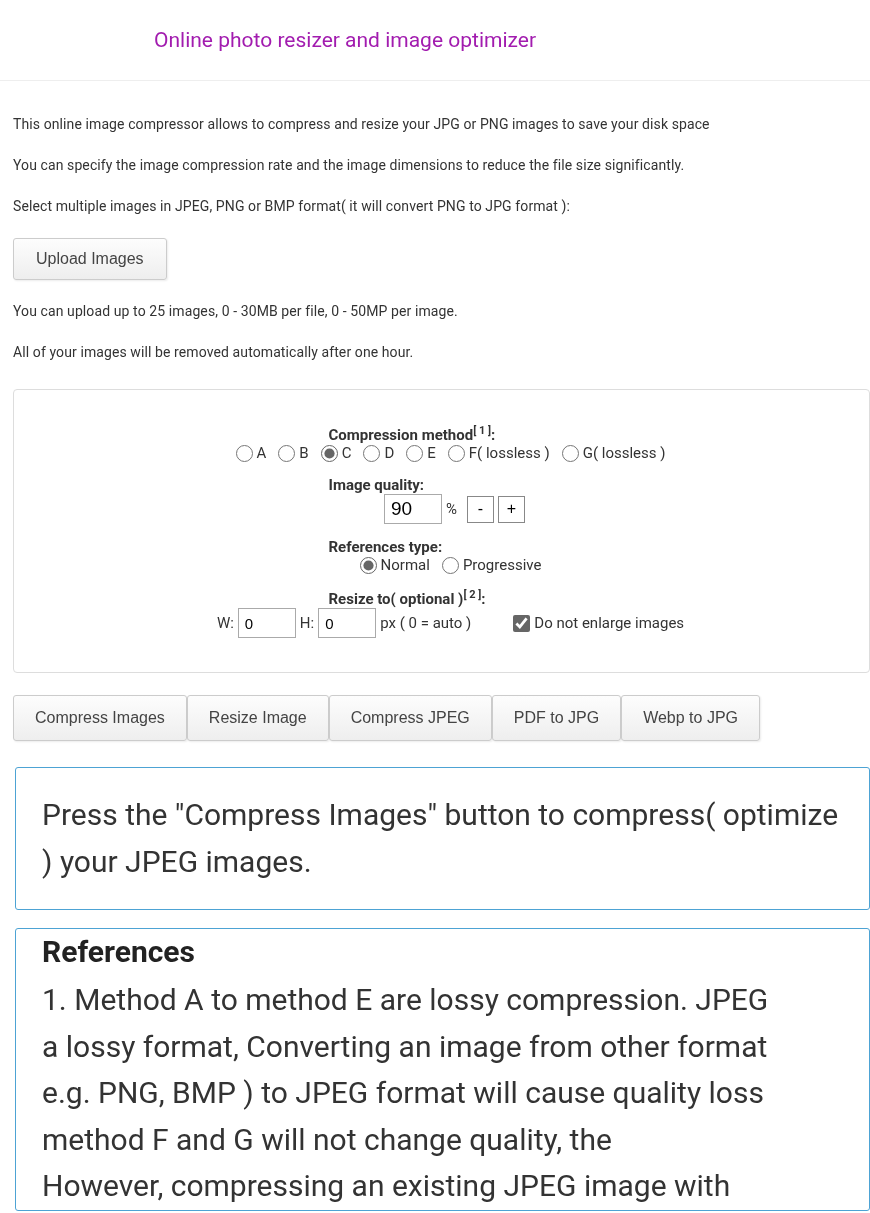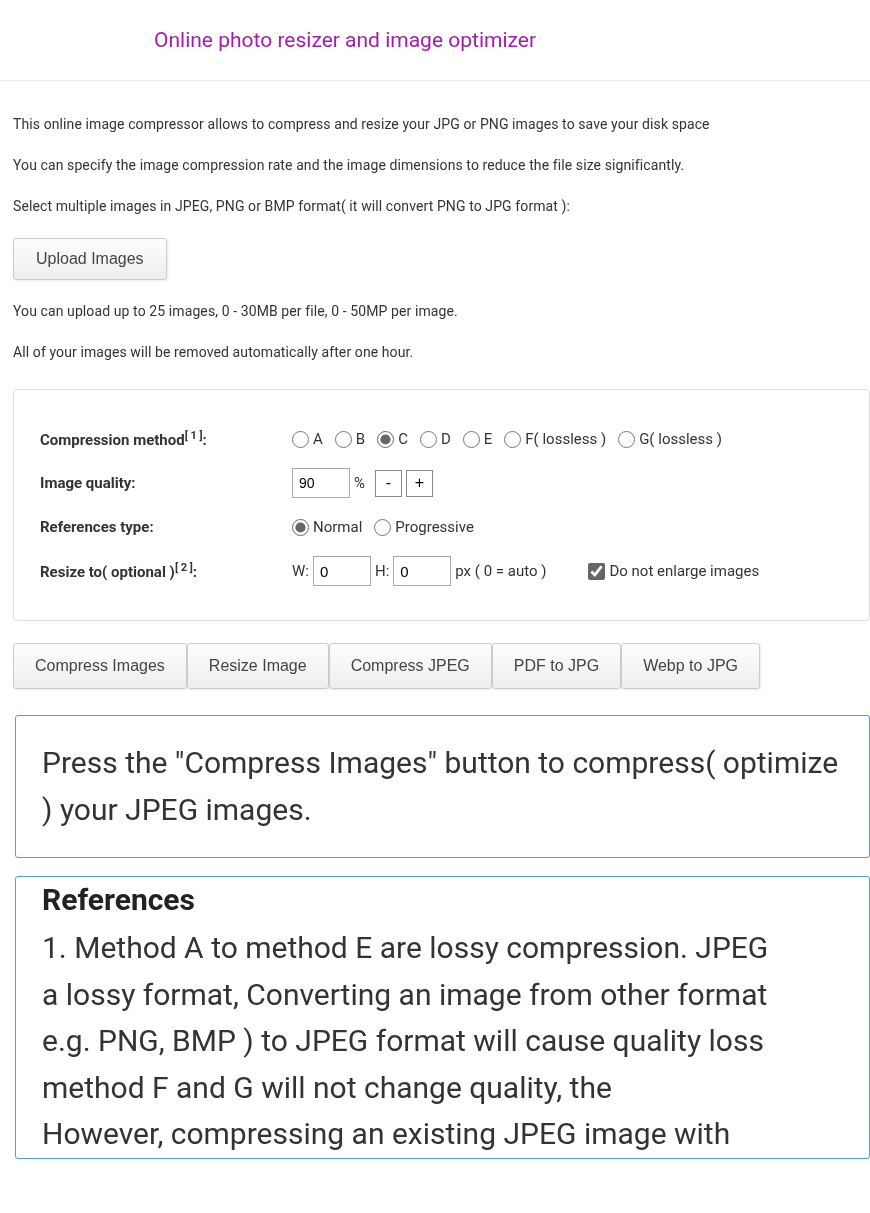--- a/index.html
+++ b/index.html
@@ -63,20 +63,21 @@
     border: 1px solid #ddd;
     border-radius: 4px;
     margin-top: 28px;
     padding: 20px 0 20px 26px;
   }
   .option-row {
     display: flex;
     align-items: center;
     margin: 14px 0;
     min-height: 30px;
+    flex-direction: column;
   }
   .option-label {
     width: 252px;
     font-weight: 700;
     font-size: 15px;
     color: #333;
   }
   .sup-ref {
     font-size: 11px;
     vertical-align: super;
@@ -99,21 +100,21 @@
     width: 17px;
     height: 17px;
     margin: 0 4px 0 0;
     accent-color: #666;
   }
   .num-input {
     width: 58px;
     height: 30px;
     border: 1px solid #aaa;
     padding: 2px 6px;
-    font-size: 14px;
+    font-size: 19px;
   }
   .small-input {
     width: 58px;
     height: 30px;
     border: 1px solid #aaa;
     padding: 2px 6px;
     font-size: 15px;
   }
   .sq-btn {
     width: 27px;

